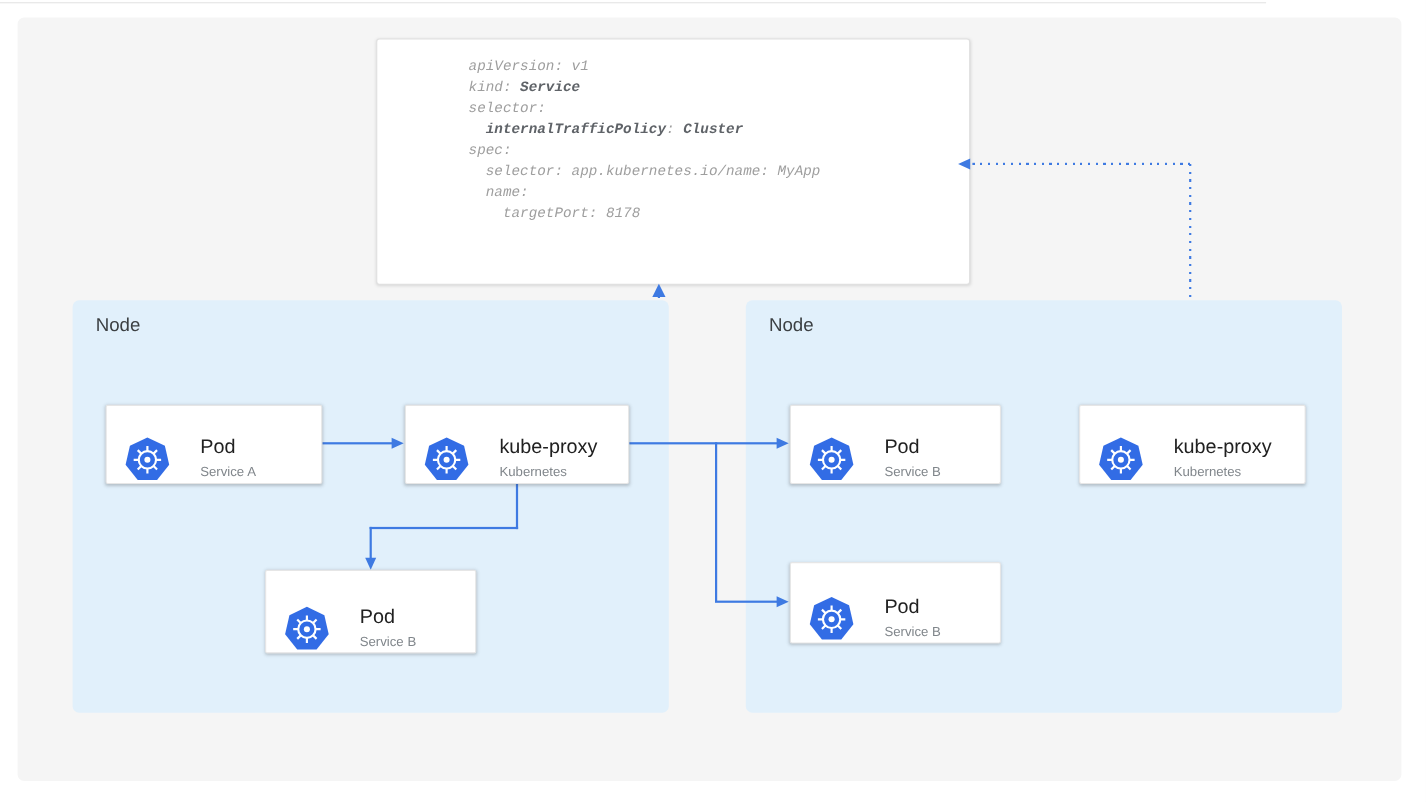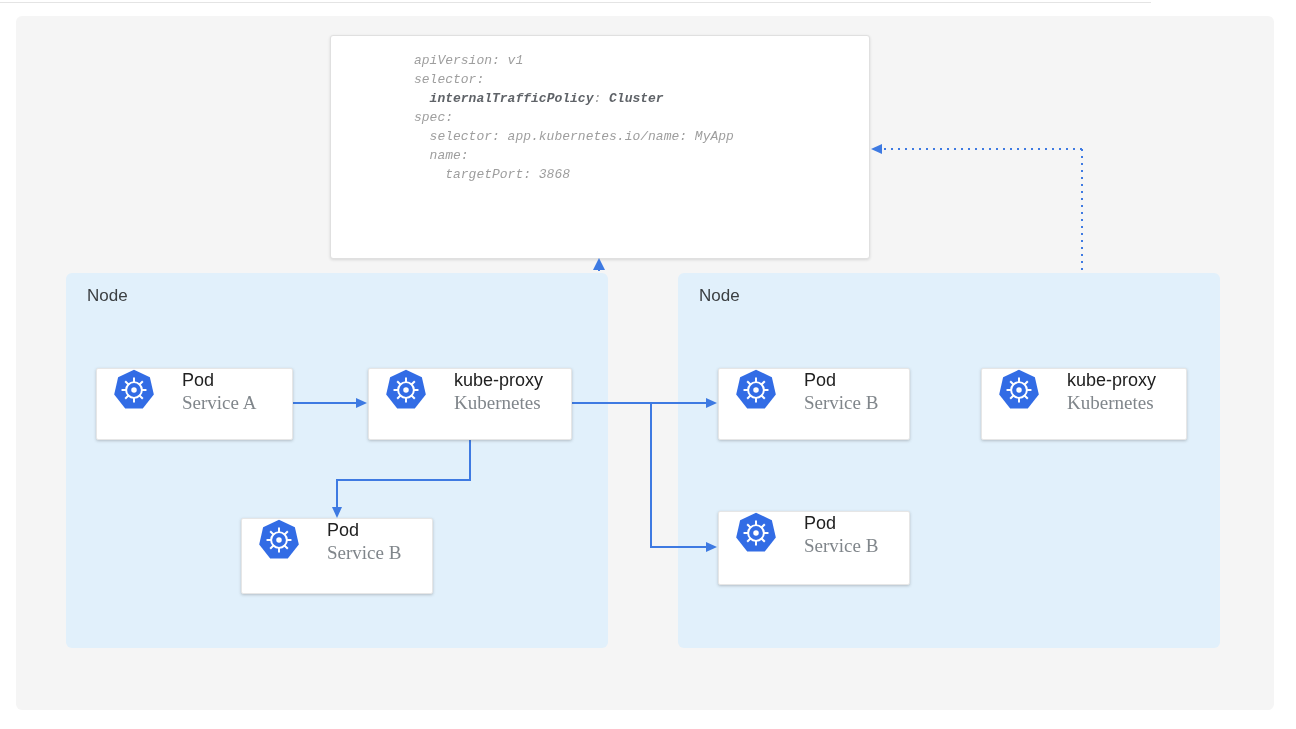--- a/index.html
+++ b/index.html
@@ -28,40 +28,40 @@
   .node{
     position:absolute;width:542px;height:375px;top:273px;
     background:var(--node-fill);border-radius:6px;
   }
   .node-left{left:66px;}
   .node-right{left:678px;}
   .node-label{
     position:absolute;left:21px;top:13px;font-size:17px;color:var(--node-label);
   }
   .yaml-card{
-    position:absolute;left:330px;top:35px;width:540px;height:224px;
+    position:absolute;left:342px;top:35px;width:540px;height:224px;
     background:#ffffff;border:1px solid var(--card-border);border-radius:3px;
     box-shadow:0 1px 3px rgba(0,0,0,0.12);
     padding:15px 0 0 83px;
   }
   .yline{
     font-family:"Liberation Mono","DejaVu Sans Mono",monospace;
     font-style:italic;font-size:13px;line-height:19px;
     color:var(--yaml-text);white-space:pre;
   }
   .yline .ybold{font-weight:700;color:var(--yaml-bold);}
   .box{
     position:absolute;background:#ffffff;border:1px solid #e6e6e6;border-radius:2px;
     box-shadow:0 1px 3px rgba(60,64,67,0.28);
-    display:flex;align-items:flex-start;
+    display:flex;align-items:flex-end;
   }
   .box .k8s-icon{margin-left:16px;width:42px;height:42px;flex:0 0 auto;}
   .box .txt{margin-left:27px;}
   .box .title{font-size:18px;color:var(--title-text);line-height:22px;}
-  .box .subtitle{font-size:19px;color:var(--subtitle-text);line-height:20px;margin-top:2px;font-family:Liberation Serif, serif;}
+  .box .subtitle{font-size:12px;color:var(--subtitle-text);line-height:20px;margin-top:2px;}
   
   .seg{position:absolute;background:var(--arrow-blue);}
   
   .dot-h{position:absolute;height:2px;background:repeating-linear-gradient(to right,var(--arrow-blue) 0 2px,transparent 2px 7px);}
   .dot-v{position:absolute;width:2px;background:repeating-linear-gradient(to bottom,var(--arrow-blue) 0 2px,transparent 2px 7px);}
   
   .ah{position:absolute;width:0;height:0;}
   .ah-right{border-top:5px solid transparent;border-bottom:5px solid transparent;border-left:11px solid var(--arrow-blue);}
   .ah-left{border-top:5px solid transparent;border-bottom:5px solid transparent;border-right:11px solid var(--arrow-blue);}
   .ah-down{border-left:5px solid transparent;border-right:5px solid transparent;border-top:11px solid var(--arrow-blue);}
@@ -71,26 +71,27 @@
 <body>
 
 <div class="stage">
 
   <div class="top-hairline"></div>
   <div class="panel"></div>
 
   <div class="yaml-card">
     <div id="yaml-code">
         <div class="yline"><span>apiVersion: v1</span></div>
+        <div class="yline"><span>kind: </span><span class="ybold">Service</span></div>
         <div class="yline"><span>selector:</span></div>
         <div class="yline"><span>  </span><span class="ybold">internalTrafficPolicy</span><span>: </span><span class="ybold">Cluster</span></div>
         <div class="yline"><span>spec:</span></div>
         <div class="yline"><span>  selector: app.kubernetes.io/name: MyApp</span></div>
         <div class="yline"><span>  name:</span></div>
-        <div class="yline"><span>    targetPort: 3868</span></div>
+        <div class="yline"><span>    targetPort: 8178</span></div>
       </div>
   </div>
 
   <div class="dot-v" style="left:468px;top:315px;height:53px;"></div>
   <div class="dot-h" style="left:468px;top:313px;width:131px;"></div>
   <div class="dot-v" style="left:598px;top:269px;height:44px;"></div>
   <div class="ah ah-up" style="left:593px;top:258px;"></div>
 
   <div class="dot-v" style="left:1081px;top:149px;height:219px;"></div>
   <div class="dot-h" style="left:884px;top:148px;width:199px;"></div>

